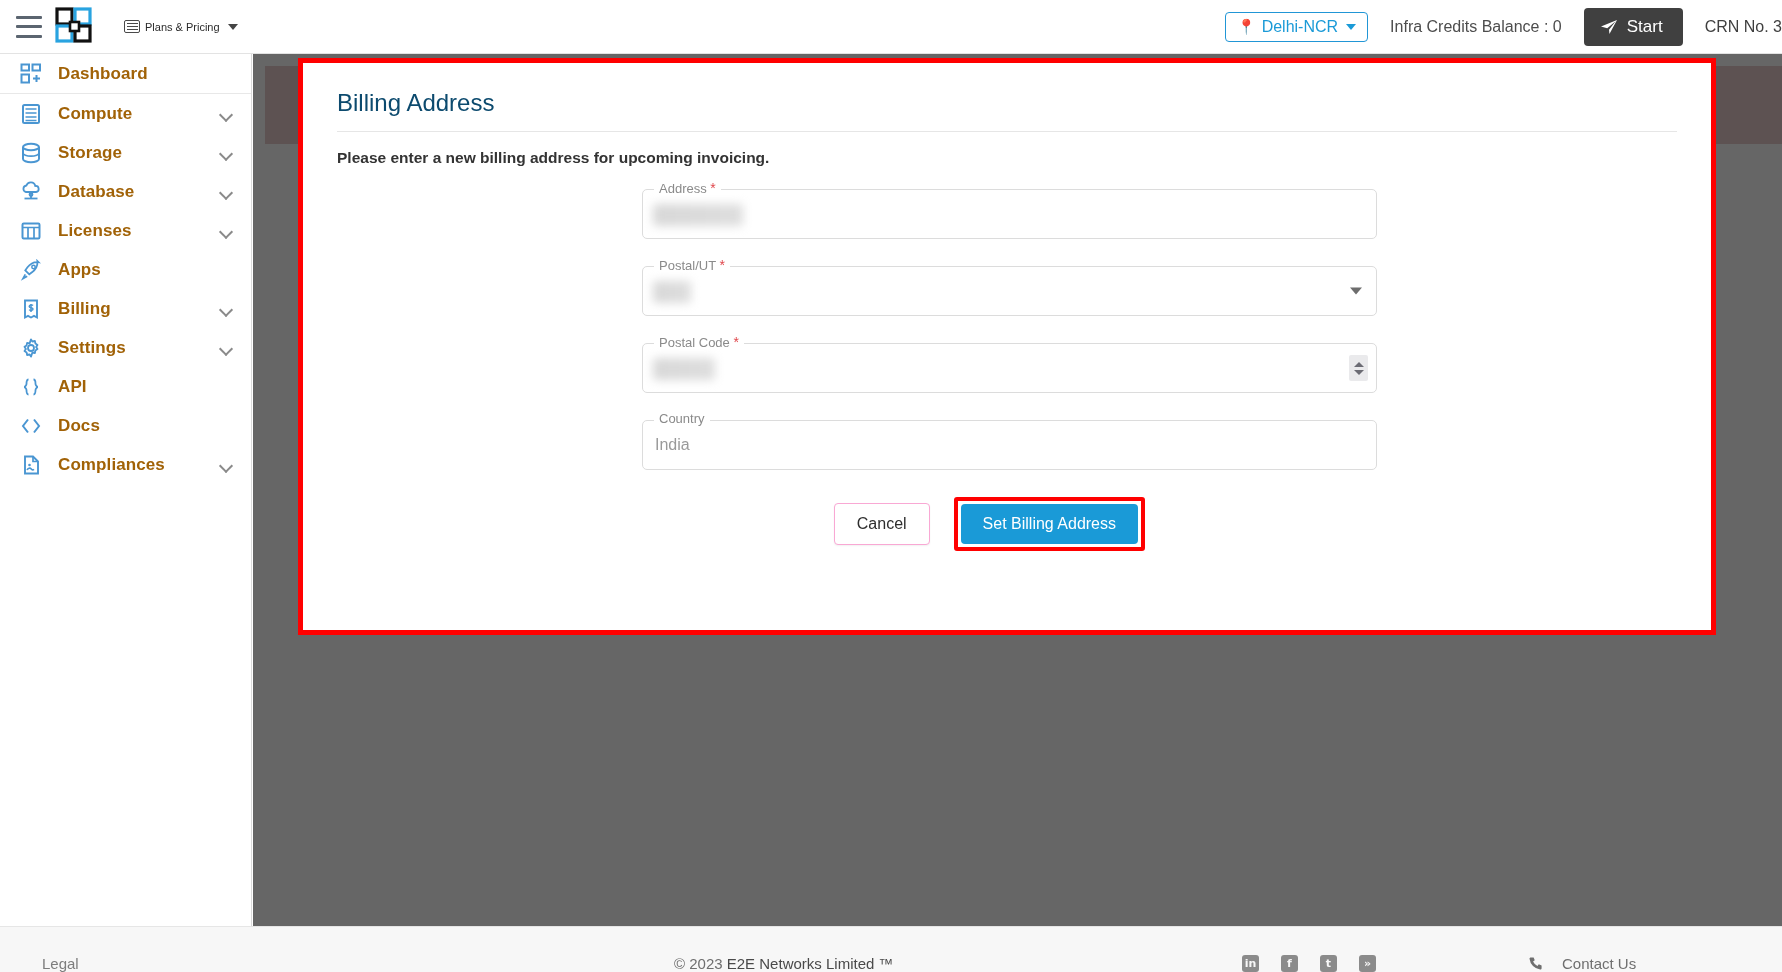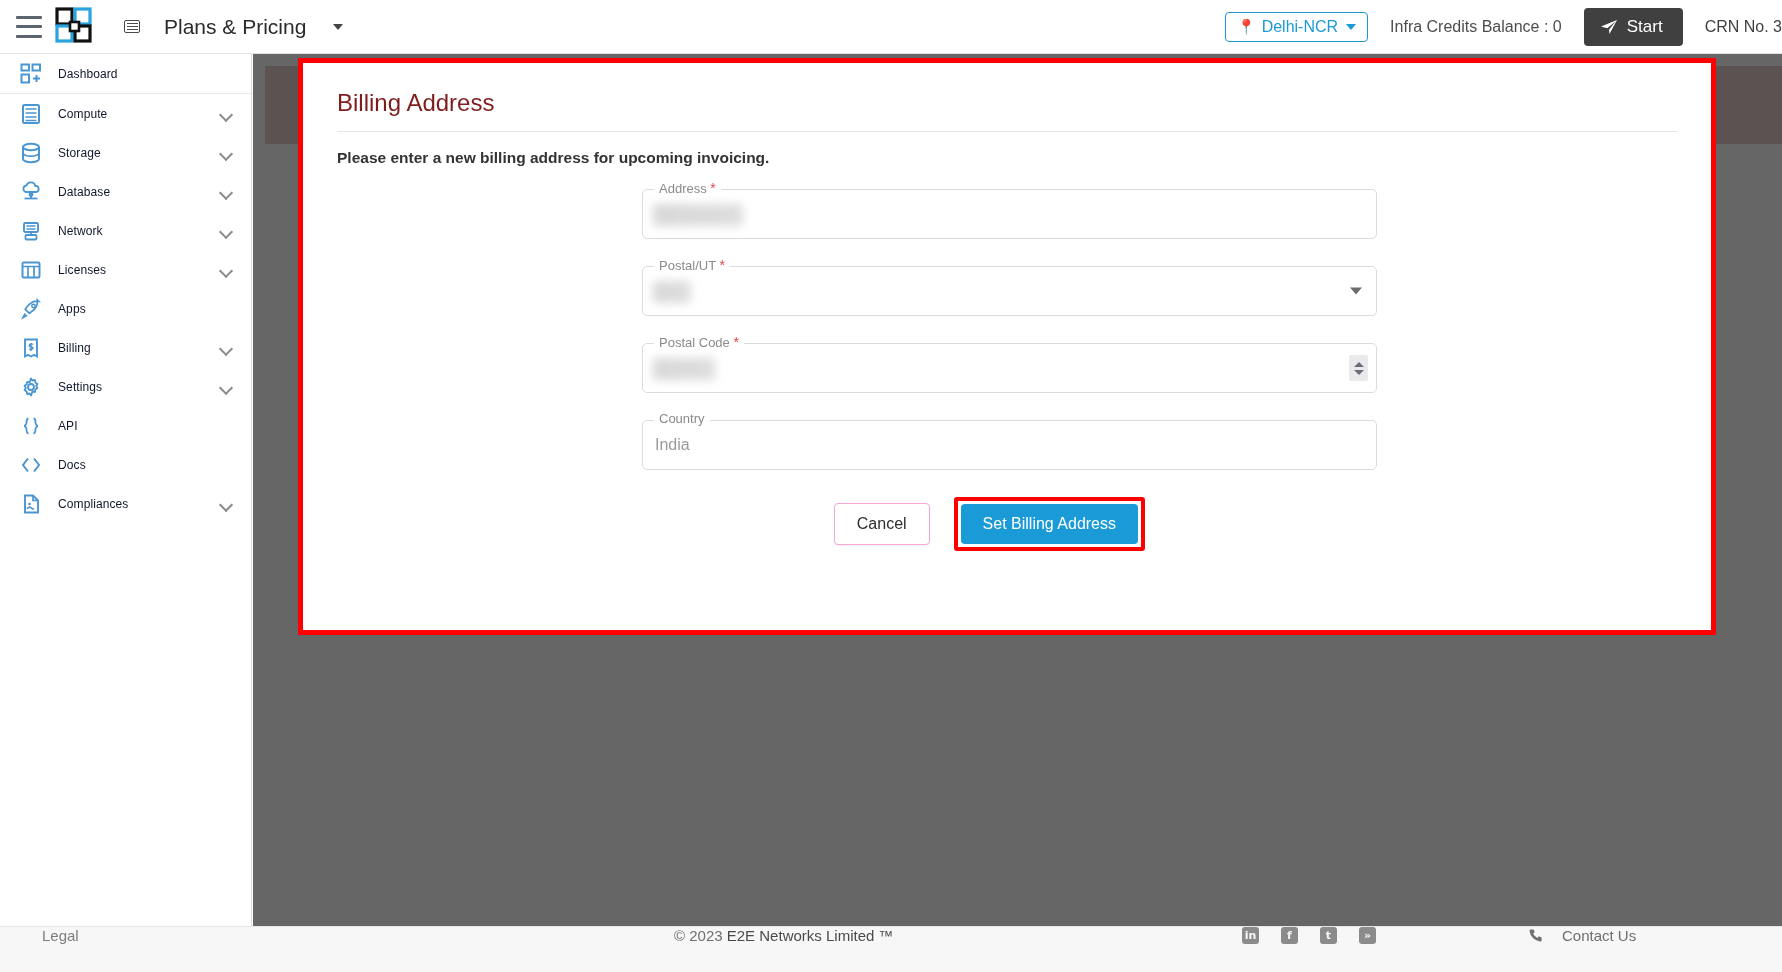--- a/index.html
+++ b/index.html
@@ -27,23 +27,23 @@
     cursor: pointer;
   }
   .hamburger span { display:block; height: 3px; background: #5b6570; border-radius: 1px; }
 
   .brand-logo {
     width: 40px; height: 40px; margin-right: 18px;
     position: relative; flex: none;
   }
 
   .plans-btn {
-    display: flex; align-items: center; gap: 24px;
+    display: flex; align-items: center; gap: 5px;
     margin-left: 8px; padding: 6px 4px;
-    font-size: 21px; color: #2b2b2b; font-weight: 400;
+    font-size: 11px; color: #2b2b2b; font-weight: 400;
     cursor: pointer; white-space: nowrap;
   }
   .plans-btn .caret {
     width: 0; height: 0; border-left: 5px solid transparent;
     border-right: 5px solid transparent; border-top: 6px solid #444;
     margin-left: 3px;
   }
   .doc-icon {
     width: 16px; height: 13px; border: 1.6px solid #4a4a4a; border-radius: 2px;
     display:flex; flex-direction:column; justify-content:center; gap:1.6px; padding: 1.5px;
@@ -87,21 +87,21 @@
     height: 39px; display: flex; align-items: center;
     padding: 0 18px 0 18px; cursor: pointer; position: relative;
   }
   .nav-item.first { border-bottom: 1px solid #e8e8e8; height: 40px; }
   .nav-ico {
     width: 26px; height: 26px; margin-right: 14px;
     flex: none; display:flex; align-items:center; justify-content:center;
     color: #4a96d2;
   }
   .nav-ico svg { display:block; }
-  .nav-label { font-size: 12px; font-weight: normal; color: #0f172a; letter-spacing: .1px; }
+  .nav-label { font-size: 17px; font-weight: bold; color: #a16207; letter-spacing: .1px; }
   .nav-chev {
     margin-left: auto; width: 13px; height: 8px; position: relative;
   }
   .nav-chev::before {
     content:""; position:absolute; left: 1px; top: 0px;
     width: 8px; height: 8px; border-right: 2px solid #8a8a8a; border-bottom: 2px solid #8a8a8a;
     transform: rotate(45deg);
   }
 
   
@@ -127,21 +127,21 @@
     border: 5px solid #ff0000;
     background: #ffffff;
     z-index: 40;
   }
   #modal {
     position: absolute; inset: 0;
     background: #fff;
     padding: 22px 34px 0 34px;
   }
   #modal-title {
-    font-size: 24px; color: #7f1d1d; font-weight: 400;
+    font-size: 24px; color: #0c4a6e; font-weight: 400;
     padding-bottom: 14px; margin: 4px 0 0 0;
   }
   #modal-divider { height: 1px; background: #e6e6e6; margin-bottom: 17px; }
   #modal-subtitle {
     font-size: 15.5px; font-weight: bold; color: #333; margin-bottom: 22px;
   }
 
   .form-col { width: 735px; margin-left: 305px; }
 
   .field {
@@ -204,21 +204,21 @@
   .btn-primary {
     background: #1a9ad7; color: #fff; border: none; border-radius: 4px;
     padding: 11px 22px; font-size: 16px; cursor: pointer; display:block;
   }
 
   
   #footer {
     position: absolute; left: 0; bottom: 0;
     width: 1782px; height: 46px;
     background: #f7f7f7; border-top: 1px solid #e6e6e6;
-    display: flex; align-items: flex-start;
+    display: flex; align-items: flex-end;
     font-size: 15px; color: #7d7d7d;
     z-index: 35;
   }
   #footer .legal { margin-left: 42px; cursor: pointer; }
   #footer .copy { position: absolute; left: 674px; color: #6f6f6f; }
   #footer .copy b { color: #4a4a4a; font-weight: normal; }
   #footer .socials { position: absolute; left: 1242px; display: flex; gap: 22px; }
   .sicon {
     width: 17px; height: 17px; background: #8b8b8b; border-radius: 3px;
     color: #f7f7f7; font-size: 11px; font-weight: bold;
@@ -321,32 +321,20 @@
           <path d="M6 11a3.3 3.3 0 0 1 .4-6.5A4.6 4.6 0 0 1 15.3 5 3 3 0 0 1 16 11Z" fill="none" stroke="currentColor" stroke-width="1.8"></path>
           <path d="M11 11v6" stroke="currentColor" stroke-width="1.8"></path>
           <path d="M4.5 17.5h13" stroke="currentColor" stroke-width="1.8"></path>
           <circle cx="11" cy="13.5" r="1.6" fill="none" stroke="currentColor" stroke-width="1.6"></circle>
         </svg>
     </span>
     <span class="nav-label">Database</span>
     <span class="nav-chev"></span>
   </div>
 
-  <div class="nav-item">
-    <span class="nav-ico">
-      <svg width="22" height="22" viewBox="0 0 22 22">
-          <rect x="4" y="3" width="14" height="9" rx="1.2" fill="none" stroke="currentColor" stroke-width="1.9"></rect>
-          <path d="M6.5 6h9M6.5 9h9" stroke="currentColor" stroke-width="1.4"></path>
-          <path d="M11 12v3" stroke="currentColor" stroke-width="1.8"></path>
-          <rect x="5.5" y="15" width="11" height="4.5" rx="1" fill="none" stroke="currentColor" stroke-width="1.8"></rect>
-        </svg>
-    </span>
-    <span class="nav-label">Network</span>
-    <span class="nav-chev"></span>
-  </div>
 
   <div class="nav-item">
     <span class="nav-ico">
       <svg width="22" height="22" viewBox="0 0 22 22">
           <rect x="2.5" y="3.5" width="17" height="15" rx="1.2" fill="none" stroke="currentColor" stroke-width="2"></rect>
           <path d="M2.5 7.5h17M8 7.5v11M14 7.5v11" stroke="currentColor" stroke-width="1.7"></path>
         </svg>
     </span>
     <span class="nav-label">Licenses</span>
     <span class="nav-chev"></span>

